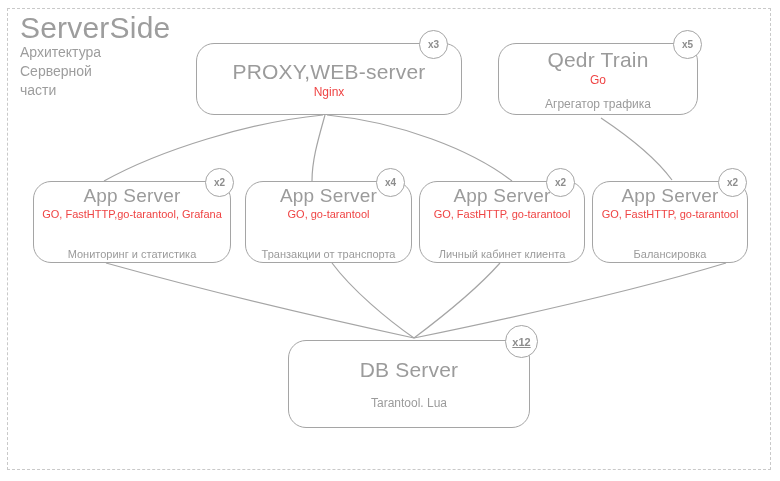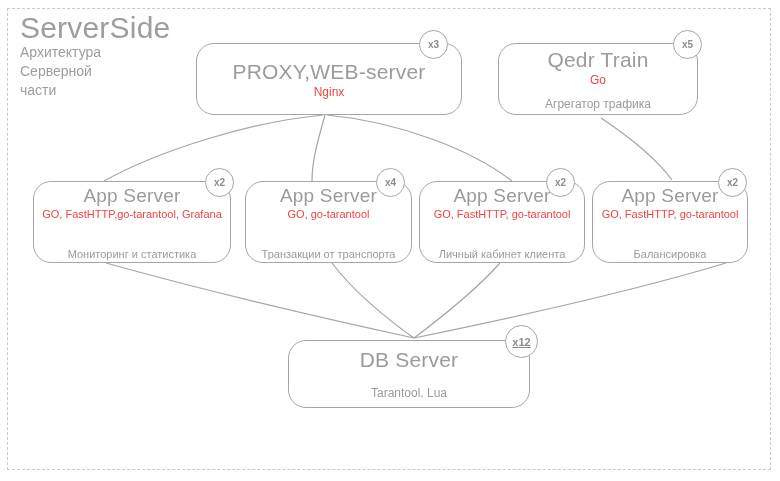--- a/index.html
+++ b/index.html
@@ -170,19 +170,19 @@
   </div>
   <div class="badge" style="left:546px; top:168px;">x2</div>
 
   <div class="node app" style="left:592px; top:181px; width:156px; height:82px;">
     <div class="node-title">App Server</div>
     <div class="node-tech">GO, FastHTTP, go-tarantool</div>
     <div class="node-desc">Балансировка</div>
   </div>
   <div class="badge" style="left:718px; top:168px;">x2</div>
 
-  <div class="node big db" style="left:288px; top:340px; width:242px; height:68px;">
+  <div class="node big db" style="left:288px; top:340px; width:242px; height:88px;">
     <div class="node-title">DB Server</div>
     <div class="node-desc">Tarantool. Lua</div>
   </div>
   <div class="badge wide" style="left:505px; top:325px;">x12</div>
 
 </div>
 
 </body></html>

